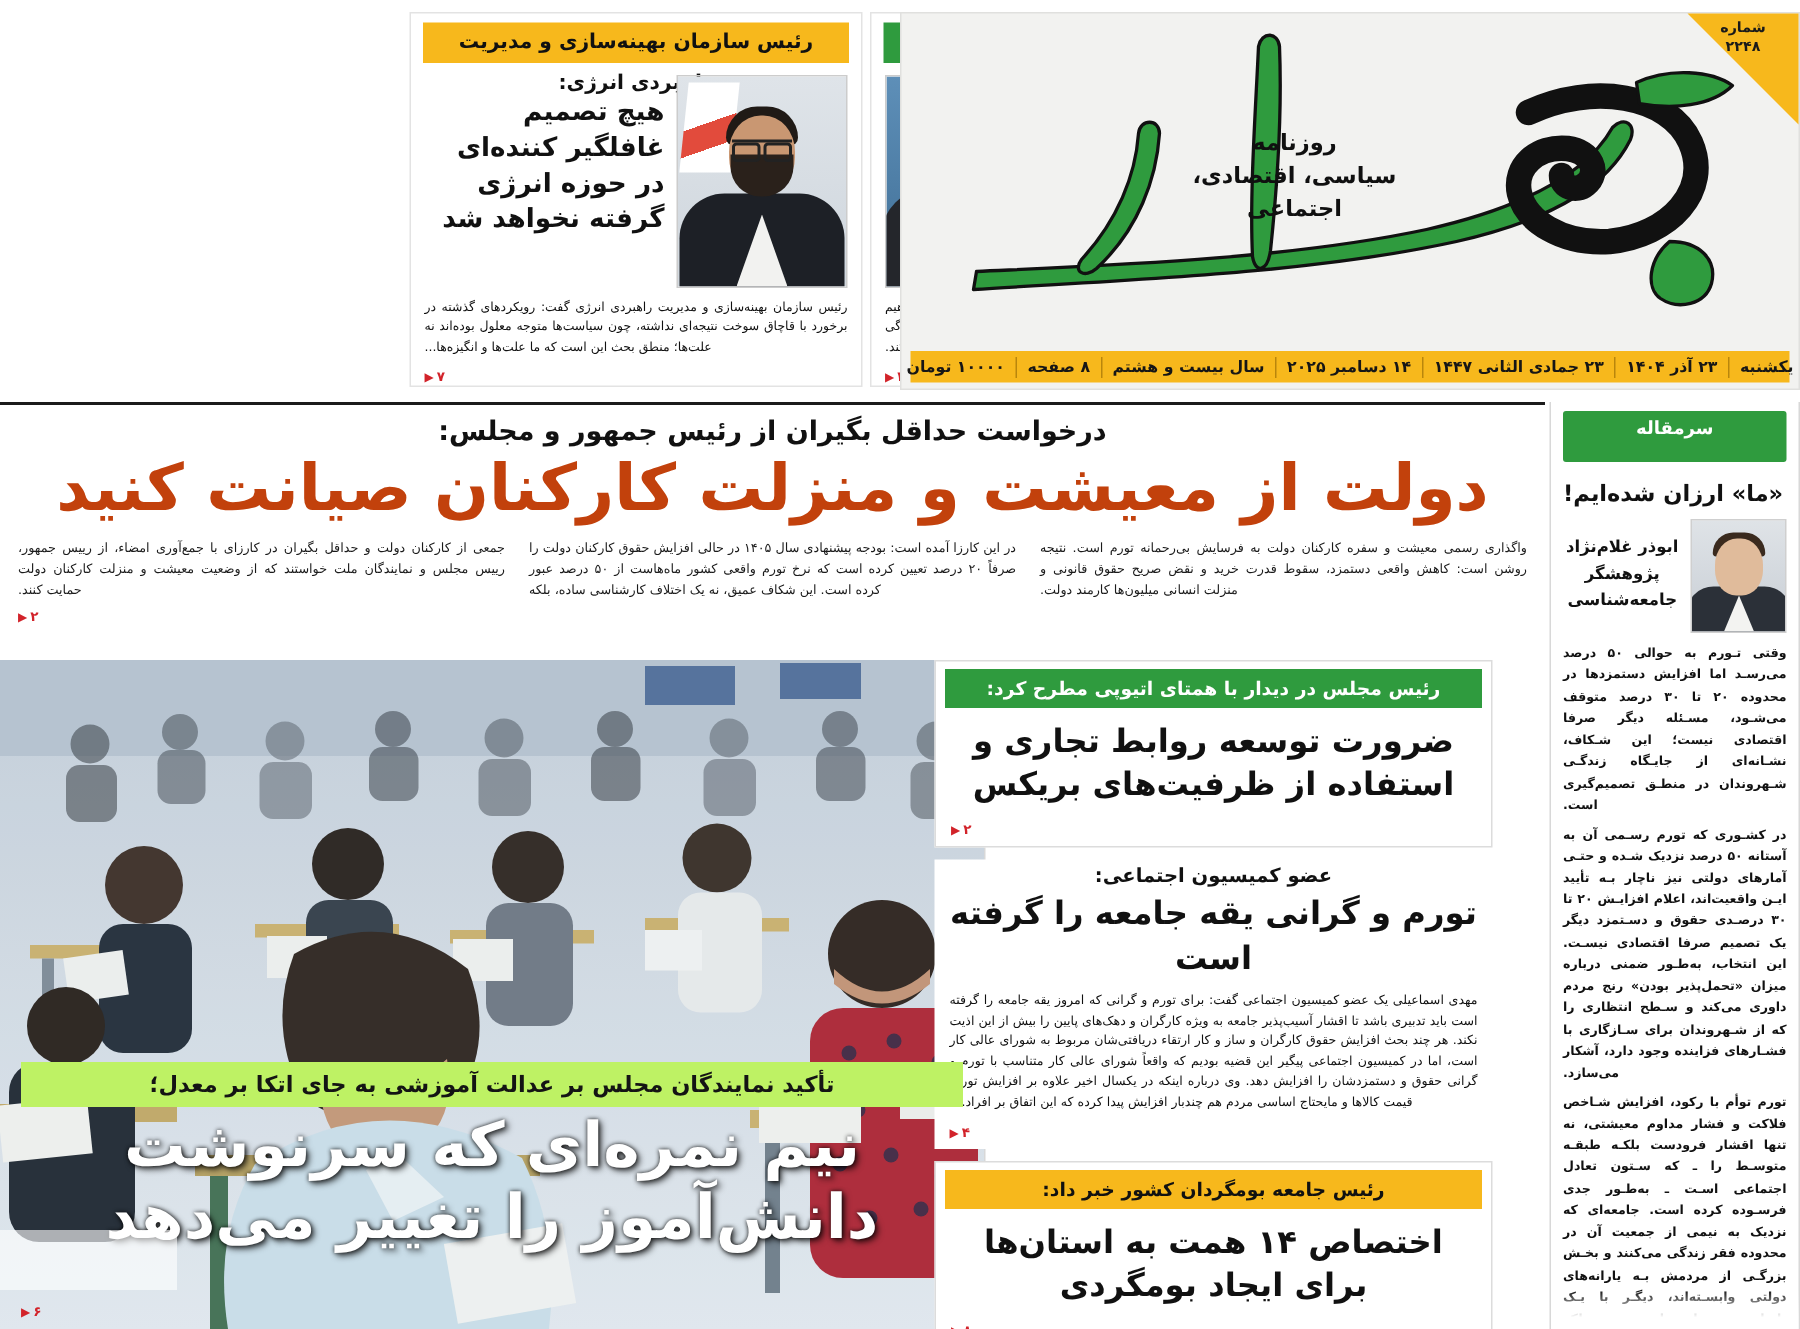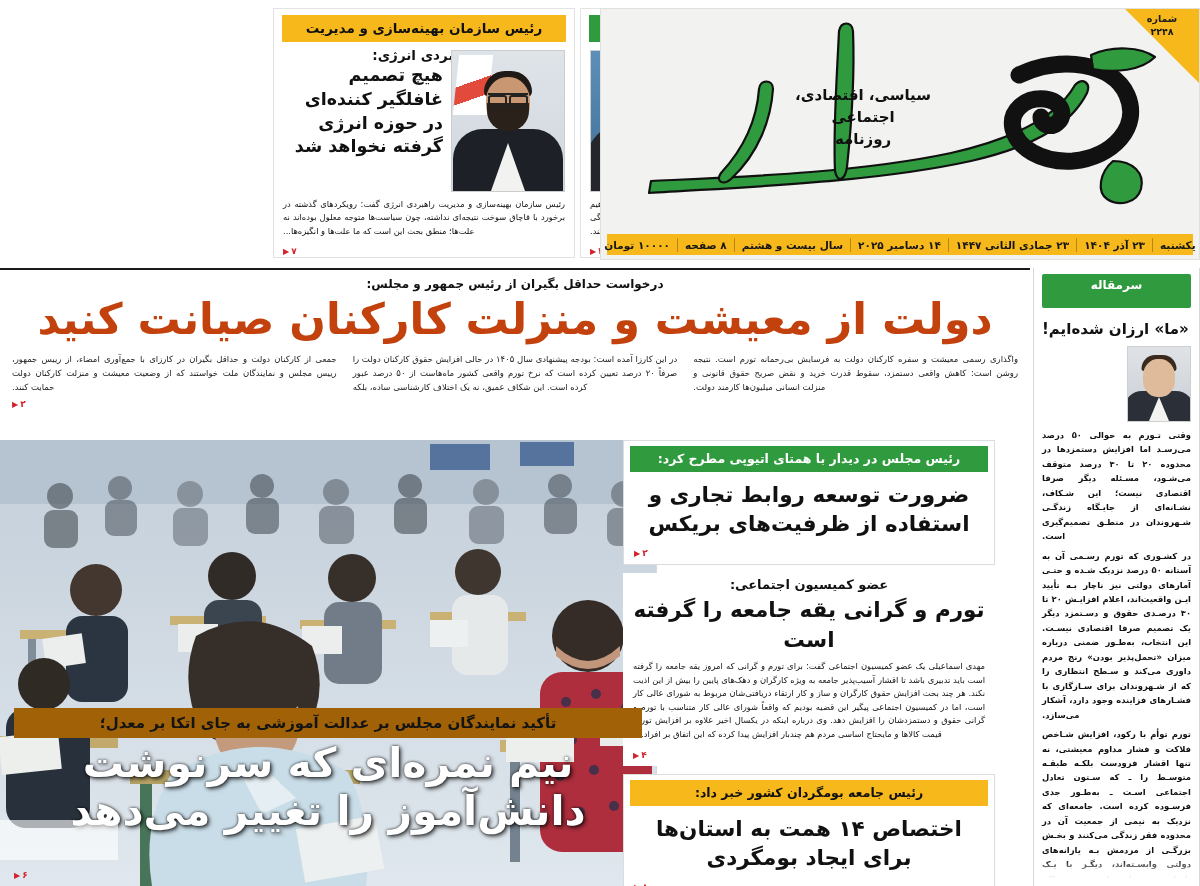--- a/index.html
+++ b/index.html
@@ -82,30 +82,30 @@
      font-size:15px;font-weight:bold;line-height:1.45;color:#101010;z-index:4;}
   .datebar{position:absolute;left:6px;right:6px;bottom:4px;height:21px;
      background:#f7b81c;display:flex;align-items:center;justify-content:center;gap:0;}
   .datebar span{font-size:10.5px;font-weight:bold;color:#161616;padding:0 7px;
      border-left:1px solid #b9860c;line-height:14px;white-space:nowrap;}
   .datebar span:last-child{border-left:none;}
 
   
   .mainwrap{position:absolute;left:0;top:268px;width:1030px;height:172px;
      border-top:2px solid #1b1b1b;}
-  .main-kicker{text-align:center;font-size:12px;font-weight:bold;padding:7px 0 2px;}
+  .main-kicker{text-align:center;font-size:18px;font-weight:bold;padding:7px 0 2px;}
   .main-title{text-align:center;font-size:43px;font-weight:bold;letter-spacing:-.5px;
      line-height:1.12;padding:2px 10px 6px;}
   .lede-cols{display:flex;gap:16px;padding:4px 12px 0 12px;}
   .lede-col{flex:1;}
 
   
   .bigphoto{position:absolute;left:0;top:440px;width:656px;height:446px;overflow:hidden;background:#cfd9e2;}
   .photo-kicker{position:absolute;left:14px;right:14px;top:268px;height:30px;
-     background:#a16207;display:flex;align-items:center;justify-content:center;
+     background:#bef264;display:flex;align-items:center;justify-content:center;
      font-size:15px;font-weight:bold;color:#141414;z-index:6;}
   .photo-title{position:absolute;left:8px;right:8px;top:300px;z-index:6;
      text-align:center;font-size:41px;font-weight:bold;color:#fff;line-height:1.16;
      text-shadow:0 0 3px rgba(0,0,0,.85),2px 2px 4px rgba(0,0,0,.7);}
   .photo-pg{position:absolute;left:14px;bottom:6px;z-index:7;}
   .watermark{position:absolute;left:0;bottom:26px;width:118px;height:40px;z-index:6;
      background:rgba(255,255,255,.62);}
 
   
   .midcol{position:absolute;left:623px;top:440px;width:372px;height:446px;}
@@ -213,22 +213,22 @@
 
             <path d="M492 150 C 512 150, 524 162, 520 178 C 516 192, 498 196, 486 188
                      C 476 181, 478 162, 492 150 Z"></path>
 
             <path d="M470 44 C 492 34, 520 36, 534 46 C 520 60, 494 62, 472 58 Z"></path>
           </g>
         </svg>
       </div>
 
       <div class="paper-sub">
+        <div>روزنامه</div>
         <div>سیاسی، اقتصادی، اجتماعی</div>
-        <div>روزنامه</div>
       </div>
 
       <div class="datebar">
         <span>یکشنبه</span>
         <span>۲۳  آذر  ۱۴۰۴</span>
         <span>۲۳ جمادی الثانی ۱۴۴۷</span>
         <span>۱۴ دسامبر ۲۰۲۵</span>
         <span>سال بیست و هشتم</span>
         <span>۸ صفحه</span>
         <span>۱۰۰۰۰ تومان</span>
@@ -405,20 +405,25 @@
   <div class="edit">
     <div class="edit-band band-green">سرمقاله</div>
     <div class="edit-title">«ما» ارزان شده‌ایم!</div>
     <div class="edit-meta">
       <div class="edit-ph">
         <div class="torso"></div>
           <div class="shirt"></div>
         <div class="hair"></div>
           <div class="head"></div>
       </div>
+      <div class="edit-author">
+        <div>ابوذر غلام‌نژاد</div>
+        <div>پژوهشگر</div>
+        <div>جامعه‌شناسی</div>
+      </div>
     </div>
     <div class="edit-body">
       <p>وقتی تـورم به حوالی ۵۰ درصد می‌رسـد اما افزایش دستمزدها در محدوده ۲۰ تا ۳۰ درصد متوقف می‌شـود، مسـئله دیگر صرفا اقتصادی نیست؛ این شـکاف، نشـانه‌ای از جایـگاه زندگـی شـهروندان در منطـق تصمیم‌گیری است.</p>
       <p>در کشـوری که تورم رسـمی آن به آستانه ۵۰ درصد نزدیک شـده و حتـی آمارهای دولتی نیز ناچار بـه تأیید ایـن واقعیت‌اند، اعلام افزایـش ۲۰ تا ۳۰ درصـدی حقوق و دسـتمزد دیگر یک تصمیم صرفا اقتصادی نیسـت. این انتخاب، به‌طـور ضمنی درباره میزان «تحمل‌پذیر بودن» رنج مردم داوری می‌کند و سـطح انتظاری را که از شـهروندان برای سـازگاری با فشـارهای فزاینده وجود دارد، آشکار می‌سازد.</p>
       <p>تورم توأم با رکود، افزایش شـاخص فلاکت و فشار مداوم معیشتی، نه تنها اقشار فرودست بلکـه طبقـه متوسـط را ـ که سـتون تعادل اجتماعی اسـت ـ به‌طـور جدی فرسـوده کرده است. جامعه‌ای که نزدیک به نیمی از جمعیت آن در محدوده فقر زندگی می‌کنند و بخـش بزرگـی از مردمش بـه یارانه‌های دولتی وابسـته‌اند، دیگـر با یـک نابرابری معمول مواجه نیست، بلکه با نوعی فرسایش اجتماعی مزمن روبه‌روست.</p>
       <p>آنچه امروز تجربه می‌شود، گسـستی عمیق میان انتظارات اجتماعـی و امکانات واقعی زندگی است؛ شـکافی که آرام آرام تلقی یک...</p>
     </div>
     <div class="edit-fade"></div>
   </div>
 

